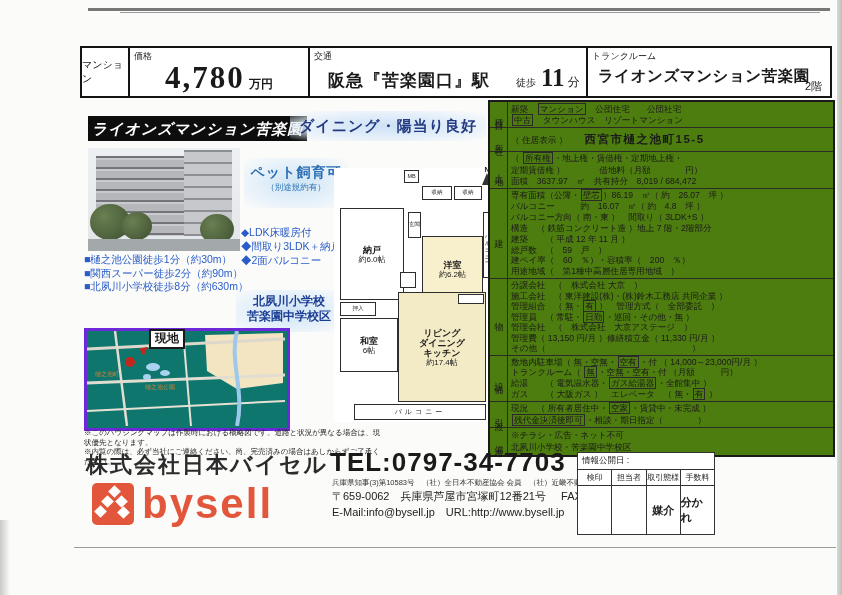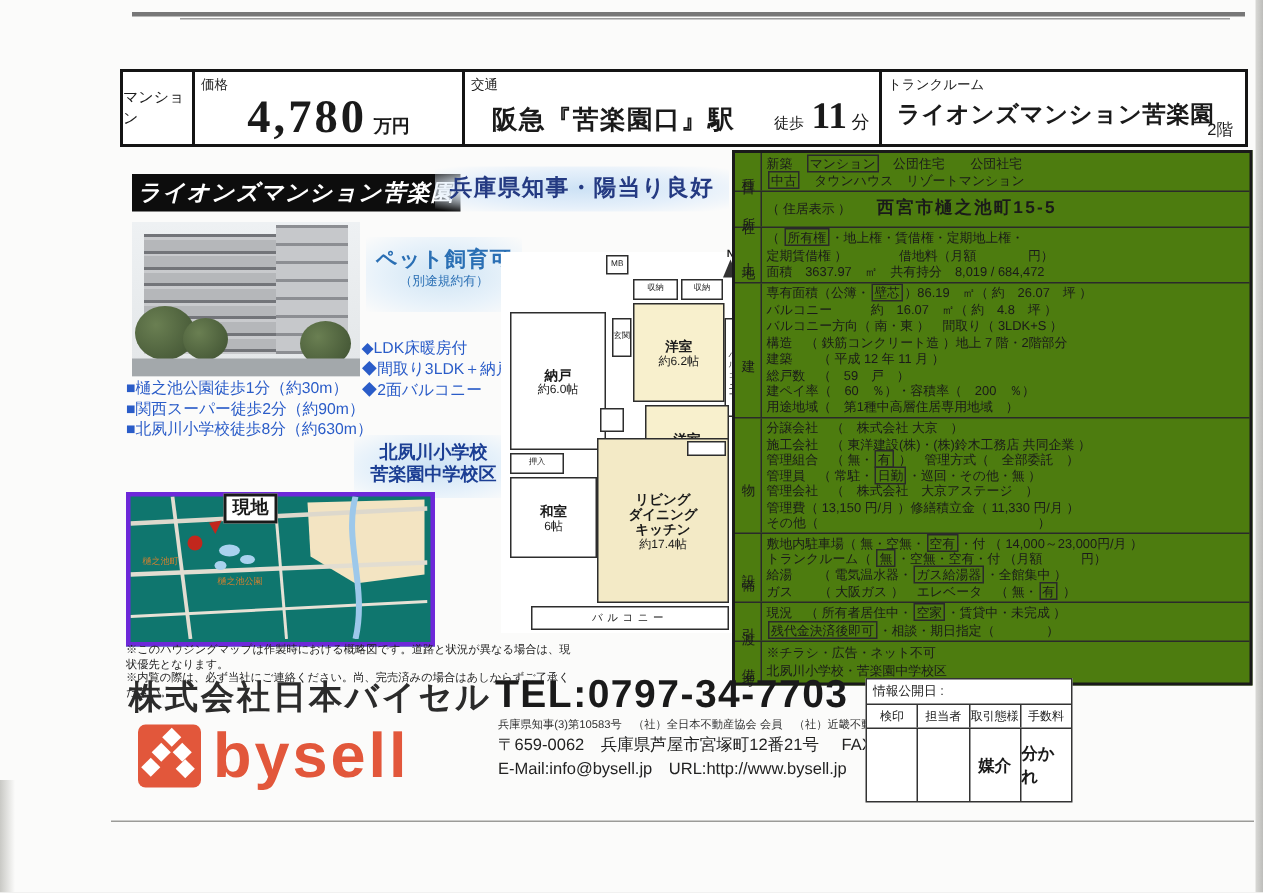--- a/index.html
+++ b/index.html
@@ -63,21 +63,21 @@
   .site-arrow{position:absolute;left:52px;top:14px;width:0;height:0;z-index:2;
               border-left:7px solid #c2271d;border-top:5px solid transparent;border-bottom:5px solid transparent;
               transform:rotate(205deg);}
   .site-dot{position:absolute;left:38px;top:26px;width:10px;height:10px;border-radius:50%;background:#c2271d;z-index:2;}
   .notes{left:84px;top:428px;width:300px;font-size:7.5px;line-height:9.5px;color:#222;}
 
   
   .plan{left:334px;top:168px;width:160px;height:254px;background:#fff;}
   .room{position:absolute;border:1.5px solid #2d2d2d;box-sizing:border-box;display:flex;flex-direction:column;
         align-items:center;justify-content:center;text-align:center;background:#fff;}
-  .cream{background:#f8f0cd;}
+  .cream{background:#f8f0cd;margin-top:34px;}
   .tan{background:#f3eac6;}
   .rname{font-size:9px;font-weight:bold;line-height:10px;white-space:pre-line;}
   .rsize{font-size:8px;line-height:9px;}
   .mini{position:absolute;border:1px solid #2d2d2d;box-sizing:border-box;font-size:5.5px;line-height:1;
         display:flex;align-items:center;justify-content:center;background:#fff;color:#222;}
   .balc-r{position:absolute;left:149px;top:44px;width:11px;height:66px;border:1px solid #2d2d2d;box-sizing:border-box;
           writing-mode:vertical-rl;text-orientation:upright;font-size:5.5px;display:flex;align-items:center;justify-content:center;letter-spacing:1px;}
   .balc-b{position:absolute;left:20px;top:236px;width:132px;height:16px;border:1px solid #2d2d2d;box-sizing:border-box;
           font-size:7px;display:flex;align-items:center;justify-content:center;letter-spacing:3px;}
   .compass{position:absolute;right:-2px;top:-2px;width:18px;height:22px;text-align:center;}
@@ -150,21 +150,21 @@
       </div>
     </div>
     <div class="h-name">
       <span class="cell-label">トランクルーム</span>
       <span class="name-val">ライオンズマンション苦楽園</span>
       <span class="floor-val">2階</span>
     </div>
   </div>
 
   <div class="abs banner">ライオンズマンション苦楽園</div>
-  <div class="abs headline">兵庫県知事・陽当り良好</div>
+  <div class="abs headline">ダイニング・陽当り良好</div>
 
   <div class="abs photo">
     <div class="bldg"></div>
     <div class="bldg-wing"></div>
     <div class="tree t1"></div>
     <div class="tree t2"></div>
     <div class="tree t3"></div>
     <div class="road"></div>
   </div>
 

